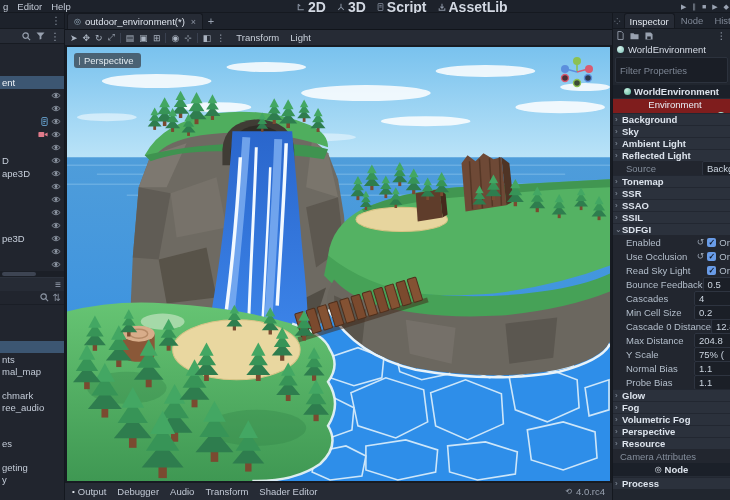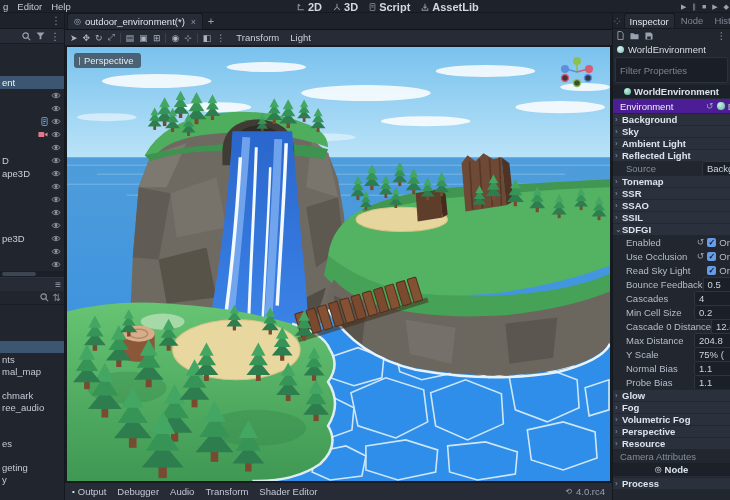--- a/index.html
+++ b/index.html
@@ -3,21 +3,21 @@
 <meta charset="utf-8">
 <style>
   html,body{margin:0;padding:0;background:#11141a;}
   *{box-sizing:border-box;}
   #app{width:730px;height:500px;position:relative;overflow:hidden;background:#1b1f27;
        font-family:"Liberation Sans",sans-serif;color:#c7ced9;font-size:10px;}
   
   .menubar{position:absolute;left:0;top:0;right:0;height:13px;background:#1d222b;display:flex;align-items:center;border-bottom:1px solid #151920;}
   .menu-left{display:flex;gap:9px;padding-left:3px;font-size:9.5px;color:#c3cad6;}
   .menu-left span{cursor:default;}
-  .ws-tabs{position:absolute;left:297px;top:0;height:13px;display:flex;gap:11px;align-items:center;font-size:11px;font-weight:bold;color:#d2d8e2;}
+  .ws-tabs{position:absolute;left:297px;top:0;height:13px;display:flex;gap:11px;align-items:center;font-size:14px;font-weight:bold;color:#d2d8e2;}
   .ws-tab{display:flex;align-items:center;gap:3px;}
   .ws-tab .ic{color:#8d96a5;display:flex;}
   .playback{position:absolute;right:1px;top:0;height:13px;display:flex;gap:6px;align-items:center;color:#9aa3b2;font-size:7px;}
   
   .left-dock{position:absolute;left:0;top:13px;width:65px;bottom:0;background:#21252e;border-right:1px solid #14181f;display:flex;flex-direction:column;overflow:hidden;}
   .ld-strip{height:16px;background:#1d222b;border-bottom:1px solid #151920;display:flex;align-items:center;justify-content:flex-end;padding-right:3px;color:#8b94a2;}
   .ld-tools{height:15px;background:#262b35;border-bottom:1px solid #171b22;display:flex;align-items:center;justify-content:flex-end;gap:5px;padding-right:4px;color:#98a1af;}
   .tree{height:196px;position:relative;padding-top:1px;margin-top:31px;}
   .tree-row{height:13px;display:flex;align-items:center;padding:0 3px 0 2px;gap:3px;color:#c8d0dc;font-size:9.5px;white-space:nowrap;}
   .tree-row.sel{background:#3c5672;color:#eef3f8;}
@@ -61,21 +61,21 @@
   .iname{height:14px;display:flex;align-items:center;gap:4px;padding:0 4px;color:#d8dee8;}
   .iname .ndot{width:7px;height:7px;border-radius:50%;background:radial-gradient(circle at 35% 30%,#d9f3ee,#7ec4ba);flex:none;}
   .ifilter{height:14px;margin:1px 2px 2px;background:#1a1e26;border:1px solid #2c323d;border-radius:2px;display:flex;align-items:center;padding:12px 4px;color:#7c8593;overflow:hidden;white-space:nowrap;}
   .isection{height:14px;background:#1b2029;display:flex;align-items:center;justify-content:center;gap:3px;font-weight:bold;color:#dde3ec;overflow:hidden;white-space:nowrap;border-bottom:1px solid #262c36;}
   .irows{flex:1;overflow:hidden;}
   .g-row{height:12px;background:#2b313c;border-top:1px solid #222731;display:flex;align-items:center;padding-left:9px;font-weight:bold;color:#dce3ec;position:relative;white-space:nowrap;}
   .g-row .arr{position:absolute;left:2px;color:#8a94a2;font-weight:normal;font-size:8px;}
   .p-row{height:14px;display:flex;align-items:center;padding-left:7px;color:#b4bfcc;white-space:nowrap;background:#22262f;}
   .p-row.indent{padding-left:13px;}
   .p-row.dim .plabel{color:#848e9c;}
-  .p-row.selected{background:#4c1d95;}
+  .p-row.selected{background:#7f1d1d;flex-direction:column;}
   .p-row.selected .plabel{color:#e9eff6;}
   .p-val{margin-left:auto;display:flex;align-items:center;gap:3px;flex:none;}
   .num-box{width:50px;background:#1b1f27;border:1px solid #2e3440;border-radius:2px;padding:1px 4px;color:#ccd5e0;flex:none;}
   .drop-box{width:44px;background:#1b1f27;border:1px solid #2e3440;border-radius:2px;padding:1px 4px;color:#ccd5e0;flex:none;}
   .revert{color:#9aa4b2;font-size:9px;}
   .chk{width:9px;height:9px;background:#699ce8;border-radius:2px;color:#0e1420;font-size:8px;line-height:9px;text-align:center;font-weight:bold;flex:none;}
   .sphere{width:8px;height:8px;border-radius:50%;background:radial-gradient(circle at 35% 30%,#c9efe2,#57b89a);flex:none;}
   .icsvg{display:flex;align-items:center;}
 </style>
 </head>

